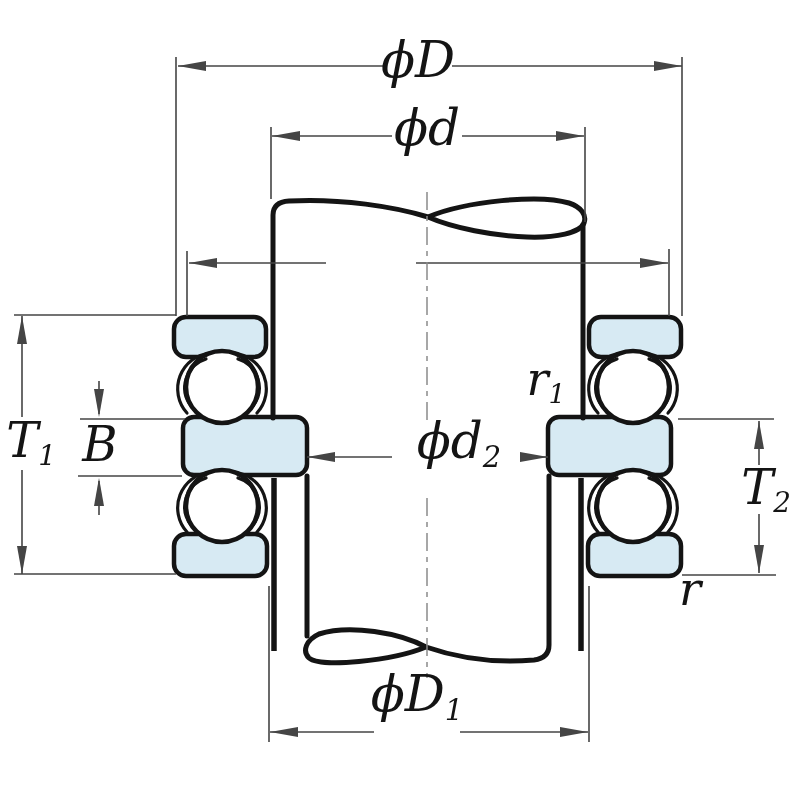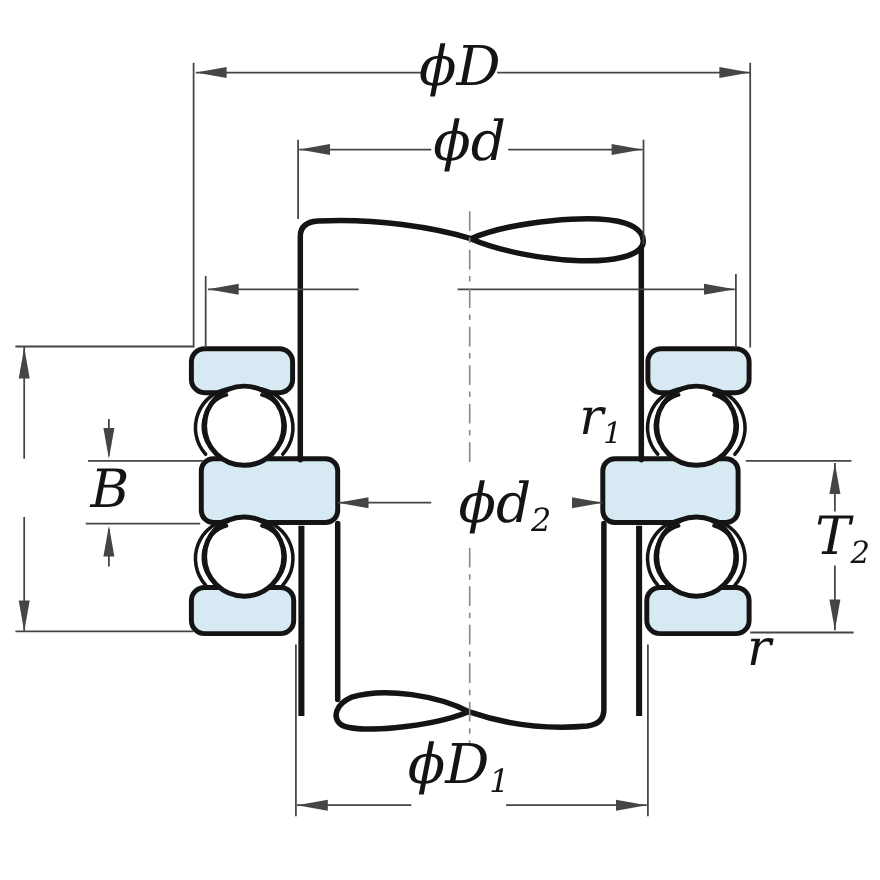--- a/index.html
+++ b/index.html
@@ -130,19 +130,20 @@
       <path class="dim" d="M 678 419 H 774 M 682 575 H 776 M 759 421 V 465 M 759 514 V 573"></path>
       <polygon class="ah" points="759,421 754,449 764,449"></polygon>
       <polygon class="ah" points="759,573 754,545 764,545"></polygon>
     </g>
 
     <path class="cl" d="M 427 192 V 424 M 427 498 V 678"></path>
   </svg>
 
   <div class="lbl sz-big" style="left:418px;top:63px"><span>ϕD</span><span class="sub"></span></div>
   <div class="lbl sz-big" style="left:427px;top:131px"><span>ϕd</span><span class="sub"></span></div>
-  <div class="lbl sz-big" style="left:459px;top:460px"><span>ϕd</span><span class="sub">2</span></div>
+  <div class="lbl sz-big" style="left:459px;top:444px"><span>ϕd</span><span class="sub">2</span></div>
   <div class="lbl sz-big" style="left:417px;top:697px"><span>ϕD</span><span class="sub">1</span></div>
+  <div class="lbl sz-mid" style="left:31px;top:443px"><span>T</span><span class="sub">1</span></div>
   <div class="lbl sz-mid" style="left:100px;top:447px"><span>B</span><span class="sub"></span></div>
   <div class="lbl sz-mid" style="left:766px;top:490px"><span>T</span><span class="sub">2</span></div>
   <div class="lbl sz-sml" style="left:546px;top:382px"><span>r</span><span class="sub">1</span></div>
   <div class="lbl sz-sml" style="left:690px;top:592px"><span>r</span><span class="sub"></span></div>
 </div>
 
 </body></html>

